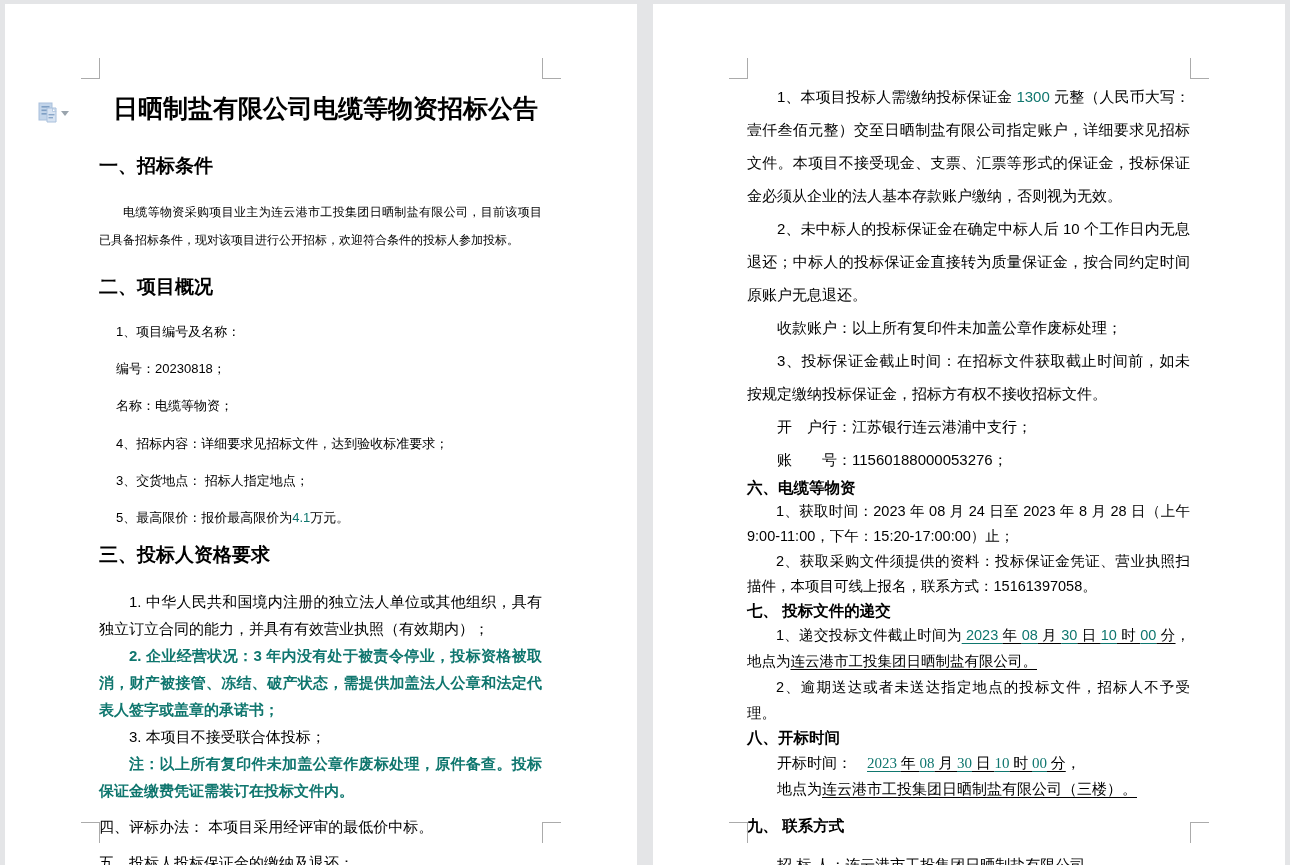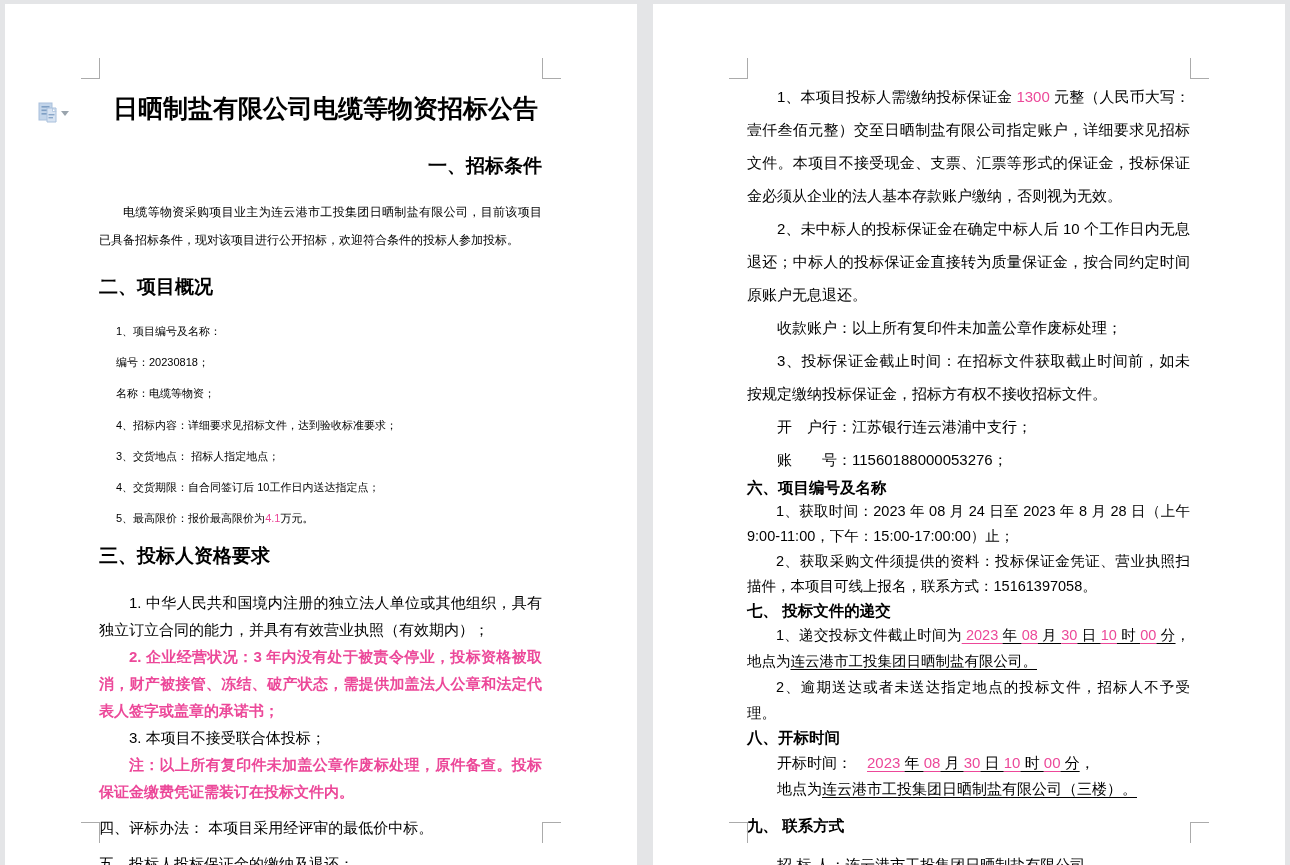--- a/index.html
+++ b/index.html
@@ -20,41 +20,41 @@
   .mark.tr{border-left:1px solid #ababab;border-bottom:1px solid #ababab;}
   .mark.bl{border-right:1px solid #ababab;border-top:1px solid #ababab;}
   .mark.br{border-left:1px solid #ababab;border-top:1px solid #ababab;}
   .col{margin:0 95px 0 94px;}
   
   .doc-title{
     margin:87px 0 0 14px;font-size:25px;line-height:35px;font-weight:bold;
     white-space:nowrap;letter-spacing:0px;
   }
   .h-big{font-size:19px;line-height:25px;font-weight:bold;margin:0;}
-  #h1a{margin-top:27px;text-align:right;}
+  #h1a{margin-top:27px;}
   .p-body{font-size:12px;line-height:27.5px;text-indent:2em;text-align:justify;margin:21px 0 0 0;}
   #h2a{margin-top:20px;}
   .ov-list{margin-top:20px;}
-  .ov-item{font-size:11px;line-height:25.2px;margin:6px 0 0 17px;}
+  .ov-item{font-size:13px;line-height:25.2px;margin:12px 0 0 17px;}
   #h3a{margin-top:12px;}
   .q-item{font-size:15px;line-height:27px;text-indent:2em;text-align:justify;margin:0;}
   .q-first{margin-top:21px;}
   .plain-line{font-size:15px;line-height:27px;margin:9px 0 0 0;}
   
   .b1{margin-top:76px;}
   .b1 p{font-size:15px;line-height:33px;text-indent:2em;text-align:justify;margin:0;}
   .h-sm{font-size:15.5px;line-height:23px;font-weight:bold;margin:0;}
   .s6p{font-size:14.5px;line-height:25px;text-indent:2em;text-align:justify;margin:0;}
   .s7p{font-size:14.5px;line-height:26px;text-indent:2em;text-align:justify;margin:0;}
   #h8a{line-height:24px;}
-  .s8p{font-size:15px;line-height:26px;text-indent:2em;margin:0;}
+  .s8p{font-size:15px;line-height:26px;text-indent:2em;margin:0;font-family:Liberation Serif, serif;}
   #h9a{margin-top:12px;line-height:24px;}
   .s9p{font-size:15px;line-height:26px;text-indent:2em;margin:14px 0 0 0;}
   
-  .t-red{color:#ec4899;}
+  .t-red{color:#0f766e;}
   .t-bold{font-weight:bold;}
   .t-underline{text-decoration:underline;text-underline-offset:3px;}
   
   .paste-btn{
     position:absolute;left:38px;top:99px;width:40px;height:26px;
     display:flex;align-items:center;gap:4px;cursor:pointer;
   }
   .dd-arrow{
     width:0;height:0;border-left:4px solid transparent;border-right:4px solid transparent;
     border-top:5px solid #9aa4ad;margin-top:2px;
@@ -74,21 +74,20 @@
     <div class="h-big" id="h1a">一、招标条件</div>
     <p class="p-body">电缆等物资采购项目业主为连云港市工投集团日晒制盐有限公司，目前该项目已具备招标条件，现对该项目进行公开招标，欢迎符合条件的投标人参加投标。</p>
 
     <div class="h-big" id="h2a">二、项目概况</div>
     <div class="ov-list">
       <p class="ov-item"><span>1、项目编号及名称：</span></p>
       <p class="ov-item"><span>编号：20230818；</span></p>
       <p class="ov-item"><span>名称：电缆等物资；</span></p>
       <p class="ov-item"><span>4、招标内容：详细要求见招标文件，达到验收标准要求；</span></p>
       <p class="ov-item"><span>3、交货地点： 招标人指定地点；</span></p>
-      <p class="ov-item"><span>4、交货期限：自合同签订后 10工作日内送达指定点；</span></p>
       <p class="ov-item"><span>5、最高限价：报价最高限价为</span><span class="t-red">4.1</span><span>万元。</span></p>
     </div>
 
     <div class="h-big" id="h3a">三、投标人资格要求</div>
     <p class="q-item q-first"><span>1. 中华人民共和国境内注册的独立法人单位或其他组织，具有独立订立合同的能力，并具有有效营业执照（有效期内）；</span></p>
     <p class="q-item"><span class="t-red t-bold">2. 企业经营状况：3 年内没有处于被责令停业，投标资格被取消，财产被接管、冻结、破产状态，需提供加盖法人公章和法定代表人签字或盖章的承诺书；</span></p>
     <p class="q-item"><span>3. 本项目不接受联合体投标；</span></p>
     <p class="q-item"><span class="t-red t-bold">注：以上所有复印件未加盖公章作废标处理，原件备查。投标保证金缴费凭证需装订在投标文件内。</span></p>
 
     <p class="plain-line">四、评标办法： 本项目采用经评审的最低价中标。</p>
@@ -104,22 +103,22 @@
   <div class="col">
     <div class="b1">
       <p><span>1、本项目投标人需缴纳投标保证金 </span><span class="t-red">1300</span><span> 元整（人民币大写：壹仟叁佰元整）交至日晒制盐有限公司指定账户，详细要求见招标文件。本项目不接受现金、支票、汇票等形式的保证金，投标保证金必须从企业的法人基本存款账户缴纳，否则视为无效。</span></p>
       <p><span>2、未中标人的投标保证金在确定中标人后 10 个工作日内无息退还；中标人的投标保证金直接转为质量保证金，按合同约定时间原账户无息退还。</span></p>
       <p><span>收款账户：以上所有复印件未加盖公章作废标处理；</span></p>
       <p><span>3、投标保证金截止时间：在招标文件获取截止时间前，如未按规定缴纳投标保证金，招标方有权不接收招标文件。</span></p>
       <p><span>开　户行：江苏银行连云港浦中支行；</span></p>
       <p><span>账　　号：11560188000053276；</span></p>
     </div>
 
-    <div class="h-sm">六、项目编号及名称</div>
-    <p class="s6p"><span>1、获取时间：2023 年 08 月 24 日至 2023 年 8 月 28 日（上午 9:00-11:00，下午：15:00-17:00:00）止；</span></p>
+    <div class="h-sm">六、电缆等物资</div>
+    <p class="s6p"><span>1、获取时间：2023 年 08 月 24 日至 2023 年 8 月 28 日（上午 9:00-11:00，下午：15:20-17:00:00）止；</span></p>
     <p class="s6p"><span>2、获取采购文件须提供的资料：投标保证金凭证、营业执照扫描件，本项目可线上报名，联系方式：15161397058。</span></p>
 
     <div class="h-sm">七、 投标文件的递交</div>
     <p class="s7p"><span>1、递交投标文件截止时间为</span><span class="t-red t-underline"> 2023 </span><span class="t-underline">年 </span><span class="t-red t-underline">08</span><span class="t-underline"> 月 </span><span class="t-red t-underline">30</span><span class="t-underline"> 日 </span><span class="t-red t-underline">10</span><span class="t-underline"> 时 </span><span class="t-red t-underline">00</span><span class="t-underline"> 分</span><span>，地点为</span><span class="t-underline">连云港市工投集团日晒制盐有限公司。</span></p>
     <p class="s7p"><span>2、逾期送达或者未送达指定地点的投标文件，招标人不予受理。</span></p>
 
     <div class="h-sm" id="h8a">八、开标时间</div>
     <p class="s8p"><span>开标时间：　</span><span class="t-red t-underline">2023 </span><span class="t-underline">年 </span><span class="t-red t-underline">08</span><span class="t-underline"> 月 </span><span class="t-red t-underline">30</span><span class="t-underline"> 日 </span><span class="t-red t-underline">10</span><span class="t-underline"> 时 </span><span class="t-red t-underline">00</span><span class="t-underline"> 分</span><span>，</span></p>
     <p class="s8p"><span>地点为</span><span class="t-underline">连云港市工投集团日晒制盐有限公司（三楼）。</span></p>
 

